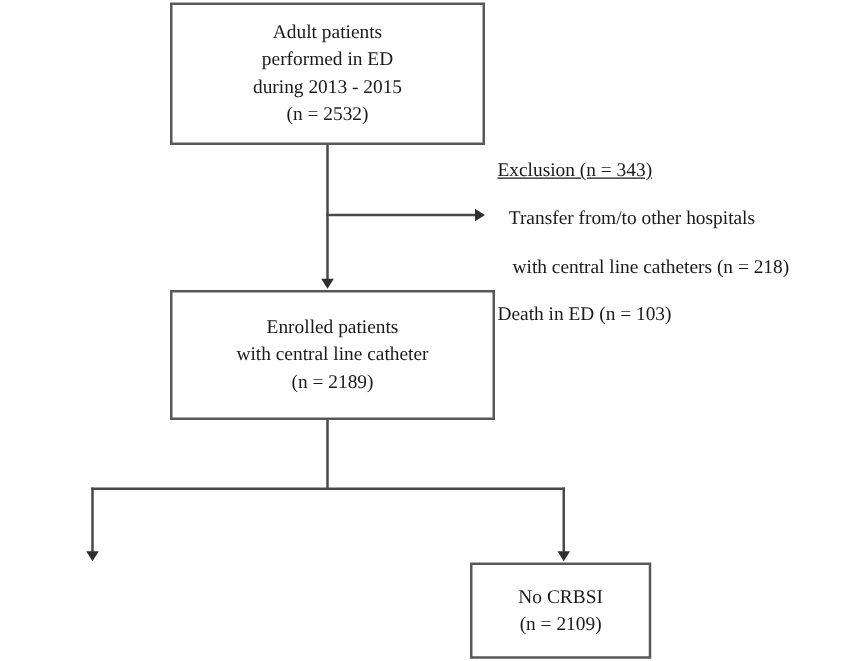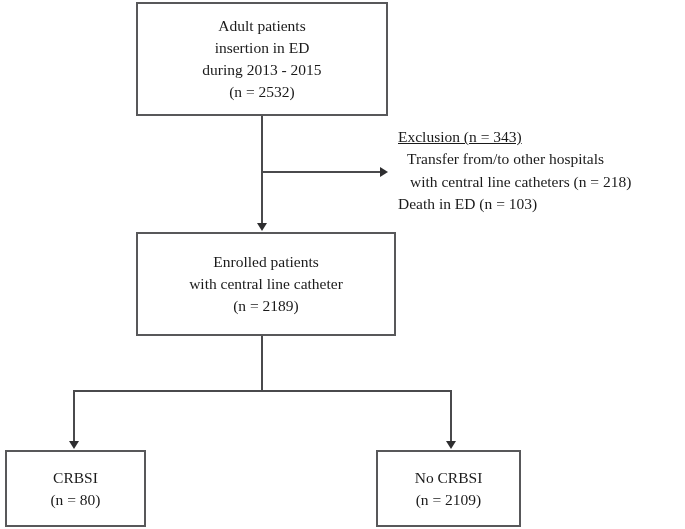--- a/index.html
+++ b/index.html
@@ -51,20 +51,21 @@
   }
   #exclusion-block .excl-title {
     font-weight: normal;
     text-decoration: underline;
     display: inline-block;
     white-space: nowrap;
   }
   #exclusion-block .excl-line {
     display: block;
     white-space: nowrap;
+    margin-top: 16px;
   }
   #exclusion-block .indent1 { padding-left: 9px; }
   #exclusion-block .indent2 { padding-left: 12px; }
 
   
   .v-line, .h-line {
     position: absolute;
     background: #4a4a4c;
   }
   .v-line { width: 2px; }
@@ -105,21 +106,21 @@
   #conn-right-drop  { left: 450px; top: 390px; height: 52px; }
   #conn-right-arrow { left: 446px; top: 441px; }
 </style>
 </head>
 <body>
 
 <div id="canvas">
 
   <div class="flow-box" id="box-top">
     <span class="ln">Adult patients</span>
-    <span class="ln">insertion in ED</span>
+    <span class="ln">performed in ED</span>
     <span class="ln">during 2013 - 2015</span>
     <span class="ln">(n = 2532)</span>
   </div>
 
   <div class="v-line" id="conn-main-stem"></div>
   <div class="arrow-down" id="conn-main-arrow"></div>
 
   <div class="h-line" id="conn-excl-line"></div>
   <div class="arrow-right" id="conn-excl-arrow"></div>
 
@@ -138,23 +139,19 @@
 
   <div class="v-line" id="conn-split-stem"></div>
   <div class="h-line" id="conn-split-bar"></div>
 
   <div class="v-line" id="conn-left-drop"></div>
   <div class="arrow-down" id="conn-left-arrow"></div>
 
   <div class="v-line" id="conn-right-drop"></div>
   <div class="arrow-down" id="conn-right-arrow"></div>
 
-  <div class="flow-box" id="box-crbsi">
-    <span class="ln">CRBSI</span>
-    <span class="ln">(n = 80)</span>
-  </div>
 
   <div class="flow-box" id="box-nocrbsi">
     <span class="ln">No CRBSI</span>
     <span class="ln">(n = 2109)</span>
   </div>
 
 </div>
 
 </body></html>

